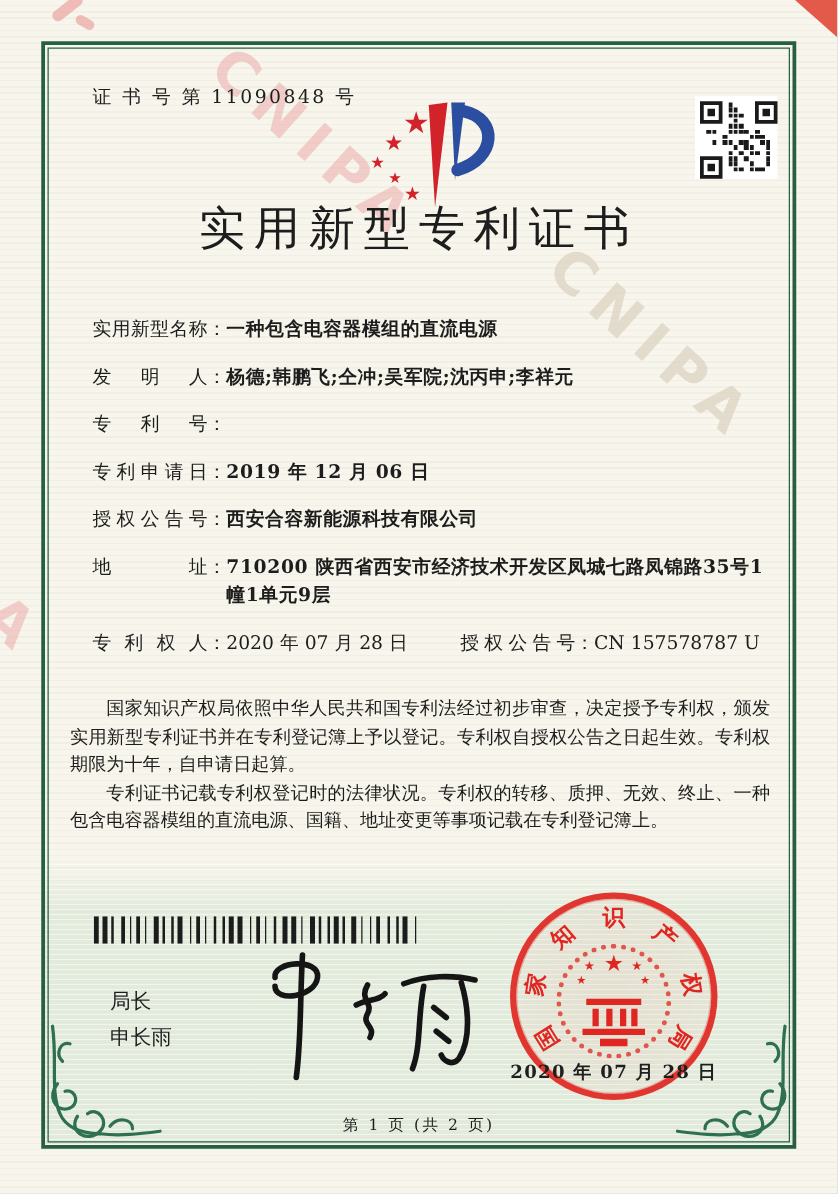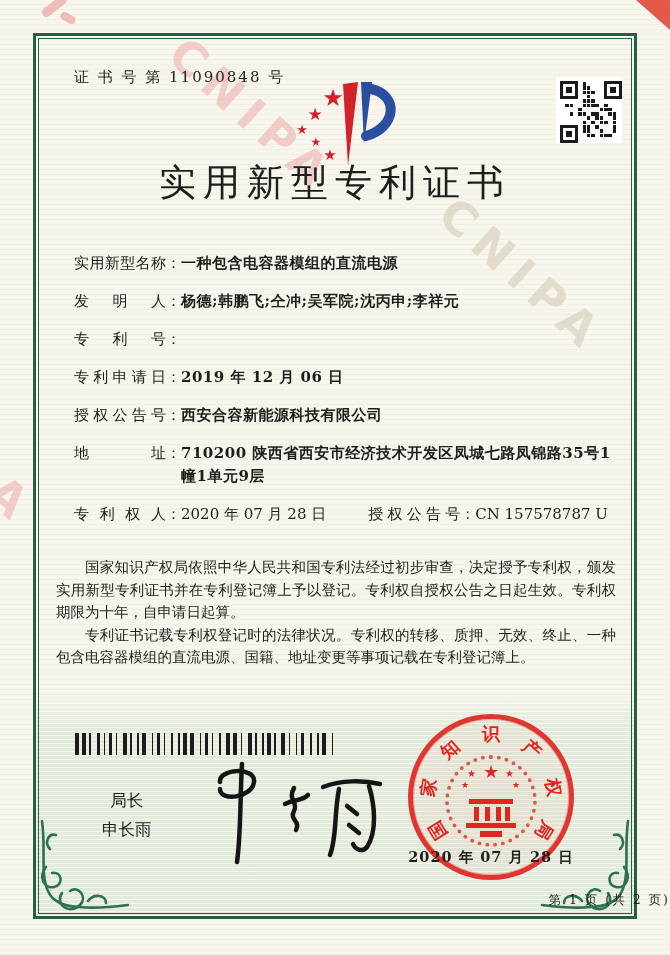--- a/index.html
+++ b/index.html
@@ -48,36 +48,36 @@
   .grant-row{display:flex;}
   .grant-row .pair{display:flex;}
   .grant-row .pair.second{margin-left:42px;}
   
   .paras{position:absolute;left:56px;right:54px;top:556px;z-index:4;font-size:14.5px;line-height:22.5px;text-align:justify;}
   .paras p{margin:0;text-indent:2em;}
   
   .barcode{position:absolute;left:75px;top:733px;width:262px;height:22px;overflow:hidden;z-index:4;}
   .barcode i{position:absolute;top:0;bottom:0;background:#1c1c1c;}
   
-  .officer{position:absolute;left:102px;top:786px;z-index:4;font-size:16.5px;line-height:29px;font-family:"DejaVu Sans","Liberation Sans",sans-serif;text-align:center;}
+  .officer{position:absolute;left:88px;top:786px;z-index:4;font-size:16.5px;line-height:29px;font-family:"DejaVu Sans","Liberation Sans",sans-serif;}
   .signature{position:absolute;left:190px;top:748px;width:215px;height:120px;z-index:5;}
   
   .seal{position:absolute;left:408px;top:714px;width:166px;height:166px;z-index:4;}
   .seal-ring{position:absolute;inset:0;border:5px solid rgba(224,38,33,.92);border-radius:50%;
     box-shadow:inset 0 0 0 1px rgba(224,38,33,.3);background:radial-gradient(rgba(255,70,60,.07),rgba(255,70,60,.02));}
   .seal-arc{position:absolute;inset:0;}
   .seal-arc span{position:absolute;left:50%;top:50%;width:20px;height:22px;margin:-11px -10px;
     text-align:center;font-size:18px;font-weight:bold;color:#e02621;transform-origin:center;}
   .emblem{position:absolute;left:50%;top:50%;width:100px;height:100px;margin:-46px -50px;}
   .emblem .ring{position:absolute;inset:4px;border:4px dotted rgba(224,38,33,.75);border-radius:50%;}
   .emblem .star{position:absolute;color:#e02621;line-height:1;font-family:"DejaVu Sans",sans-serif;}
   .emblem .bld{position:absolute;background:#e02621;}
   .seal-date{position:absolute;left:402px;top:848px;width:178px;text-align:center;font-size:14.5px;font-weight:bold;letter-spacing:1px;color:#1f1f1f;z-index:5;}
   
-  .page-no{position:absolute;left:0;right:0;top:892px;text-align:right;font-size:12.5px;letter-spacing:2px;z-index:4;}
+  .page-no{position:absolute;left:0;right:0;top:892px;text-align:center;font-size:12.5px;letter-spacing:2px;z-index:4;}
 </style>
 </head>
 <body>
 
 <div class="page">
 
   <div class="green-zone"></div>
   <div class="frame"></div>
 
   <div class="wm pink" style="left:150px;top:88px;">CNIPA</div>

